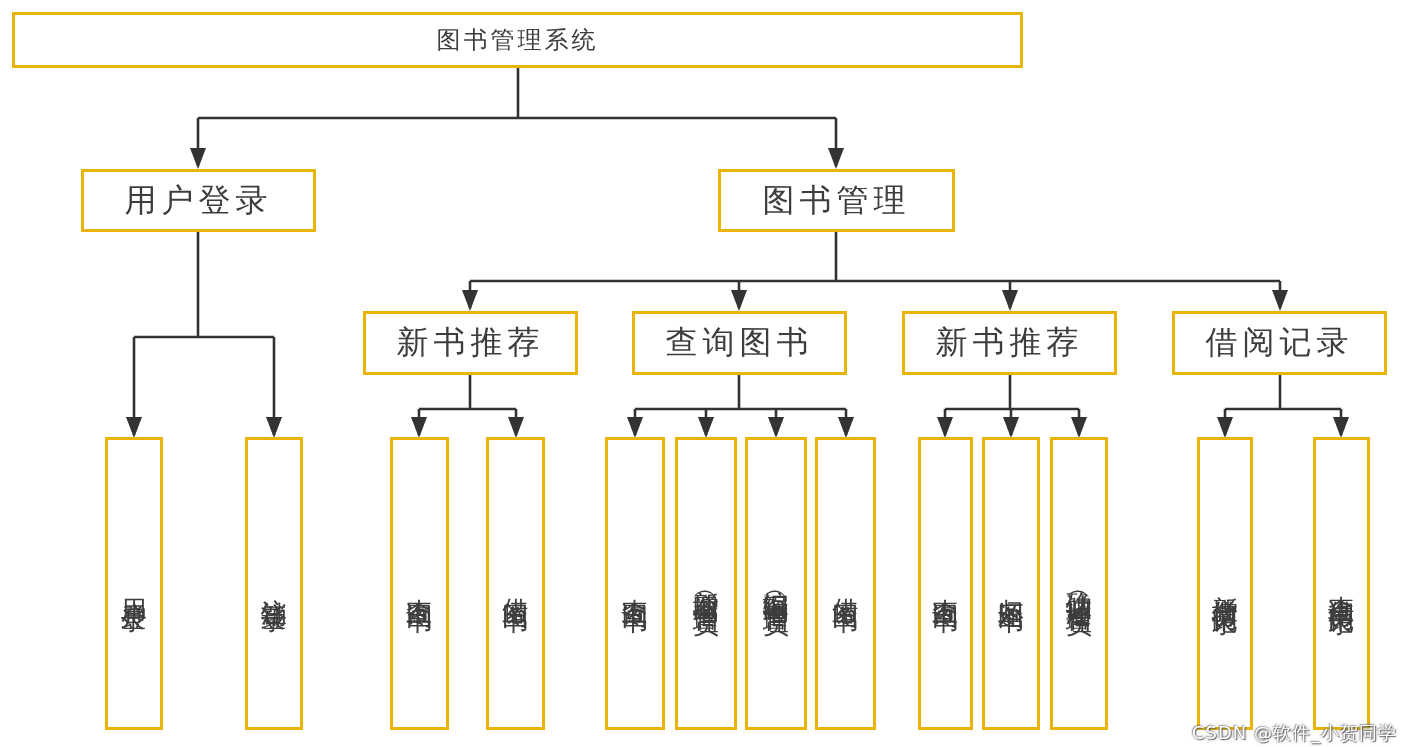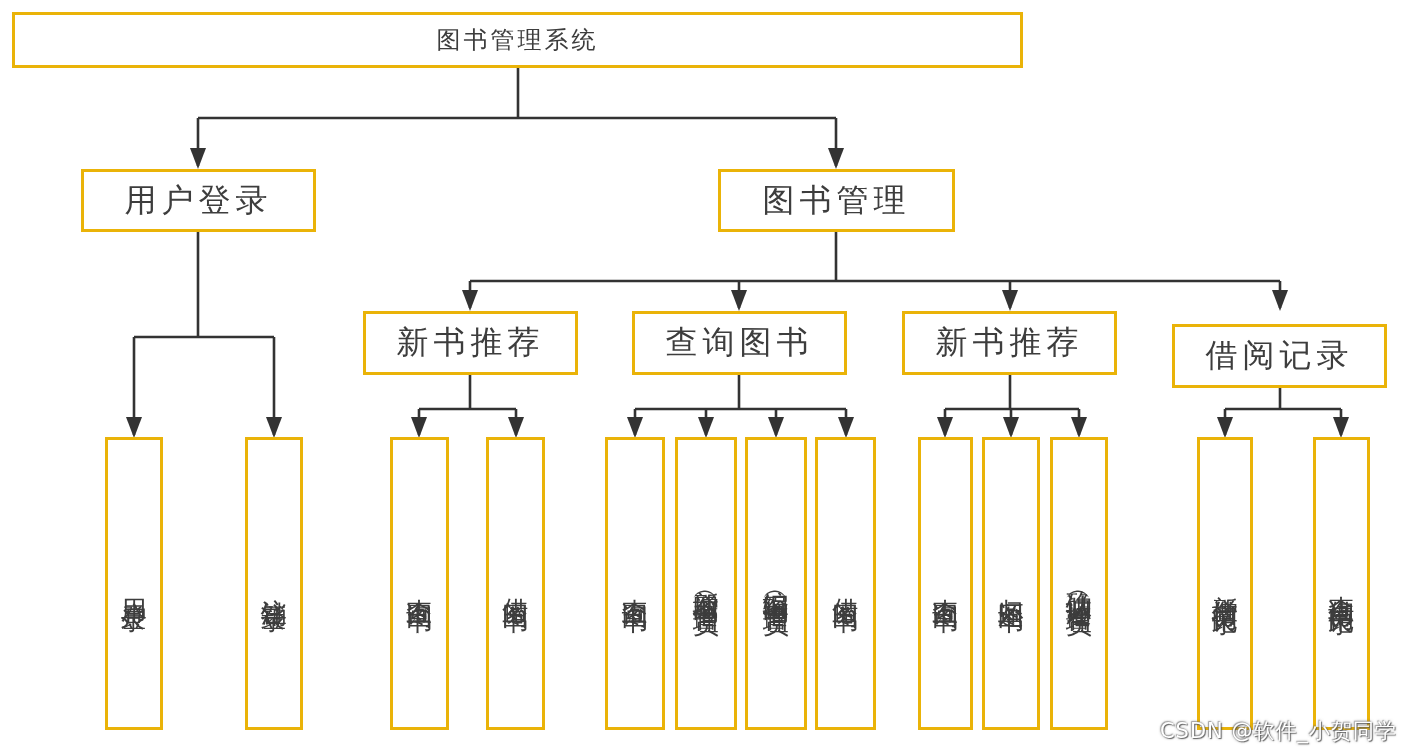--- a/index.html
+++ b/index.html
@@ -34,40 +34,40 @@
     line-height: 1.1;
     white-space: nowrap;
   }
   
   .n-root   { left: 12px;   top: 12px;  width: 1011px; height: 56px; }
   .n-ulogin { left: 81px;   top: 169px; width: 235px;  height: 63px; }
   .n-bmgmt  { left: 718px;  top: 169px; width: 237px;  height: 63px; }
   .n-nbr    { left: 363px;  top: 311px; width: 215px;  height: 64px; }
   .n-bb     { left: 632px;  top: 311px; width: 215px;  height: 64px; }
   .n-cb     { left: 902px;  top: 311px; width: 215px;  height: 64px; }
-  .n-br     { left: 1172px; top: 311px; width: 215px;  height: 64px; margin-top: 13px; }
+  .n-br     { left: 1172px; top: 311px; width: 215px;  height: 64px; }
   .lf { top: 437px; height: 293px; }
   .l-ul1 { left: 105px;  width: 58px; }
   .l-ul2 { left: 245px;  width: 58px; }
   .l-nb1 { left: 390px;  width: 59px; }
   .l-nb2 { left: 486px;  width: 59px; }
   .l-bb1 { left: 605px;  width: 60px; }
   .l-bb2 { left: 675px;  width: 62px; }
   .l-bb3 { left: 745px;  width: 62px; }
   .l-bb4 { left: 815px;  width: 61px; }
   .l-cb1 { left: 918px;  width: 55px; }
   .l-cb2 { left: 982px;  width: 58px; }
   .l-cb3 { left: 1050px; width: 58px; }
   .l-br1 { left: 1197px; width: 56px; }
   .l-br2 { left: 1313px; width: 57px; }
   .watermark {
     position: absolute;
     right: 8px; bottom: 2px;
     z-index: 3;
-    font-size: 21px;
+    font-size: 18px;
     letter-spacing: 1px;
     color: #ffffff;
     text-shadow: 1px 1px 1px rgba(80,80,80,0.85),
                 -1px -1px 1px rgba(120,120,120,0.6),
                  0 0 3px rgba(90,90,90,0.7);
     white-space: nowrap;
   }
 </style>
 </head>
 <body>

